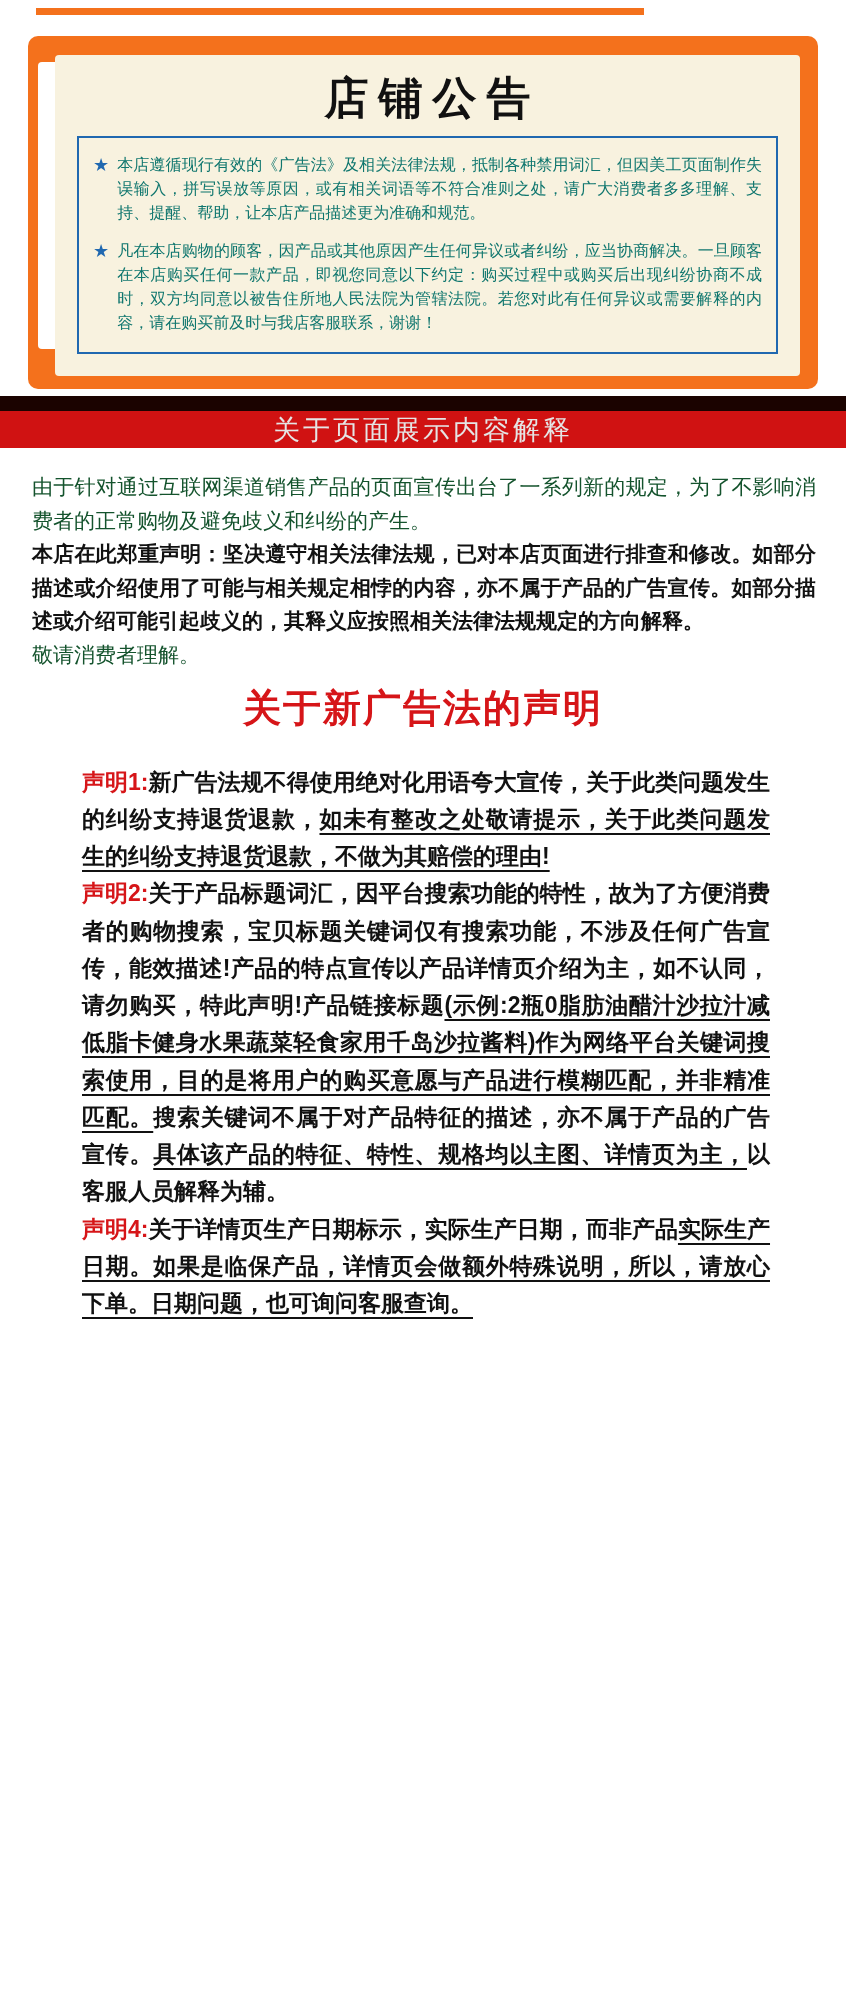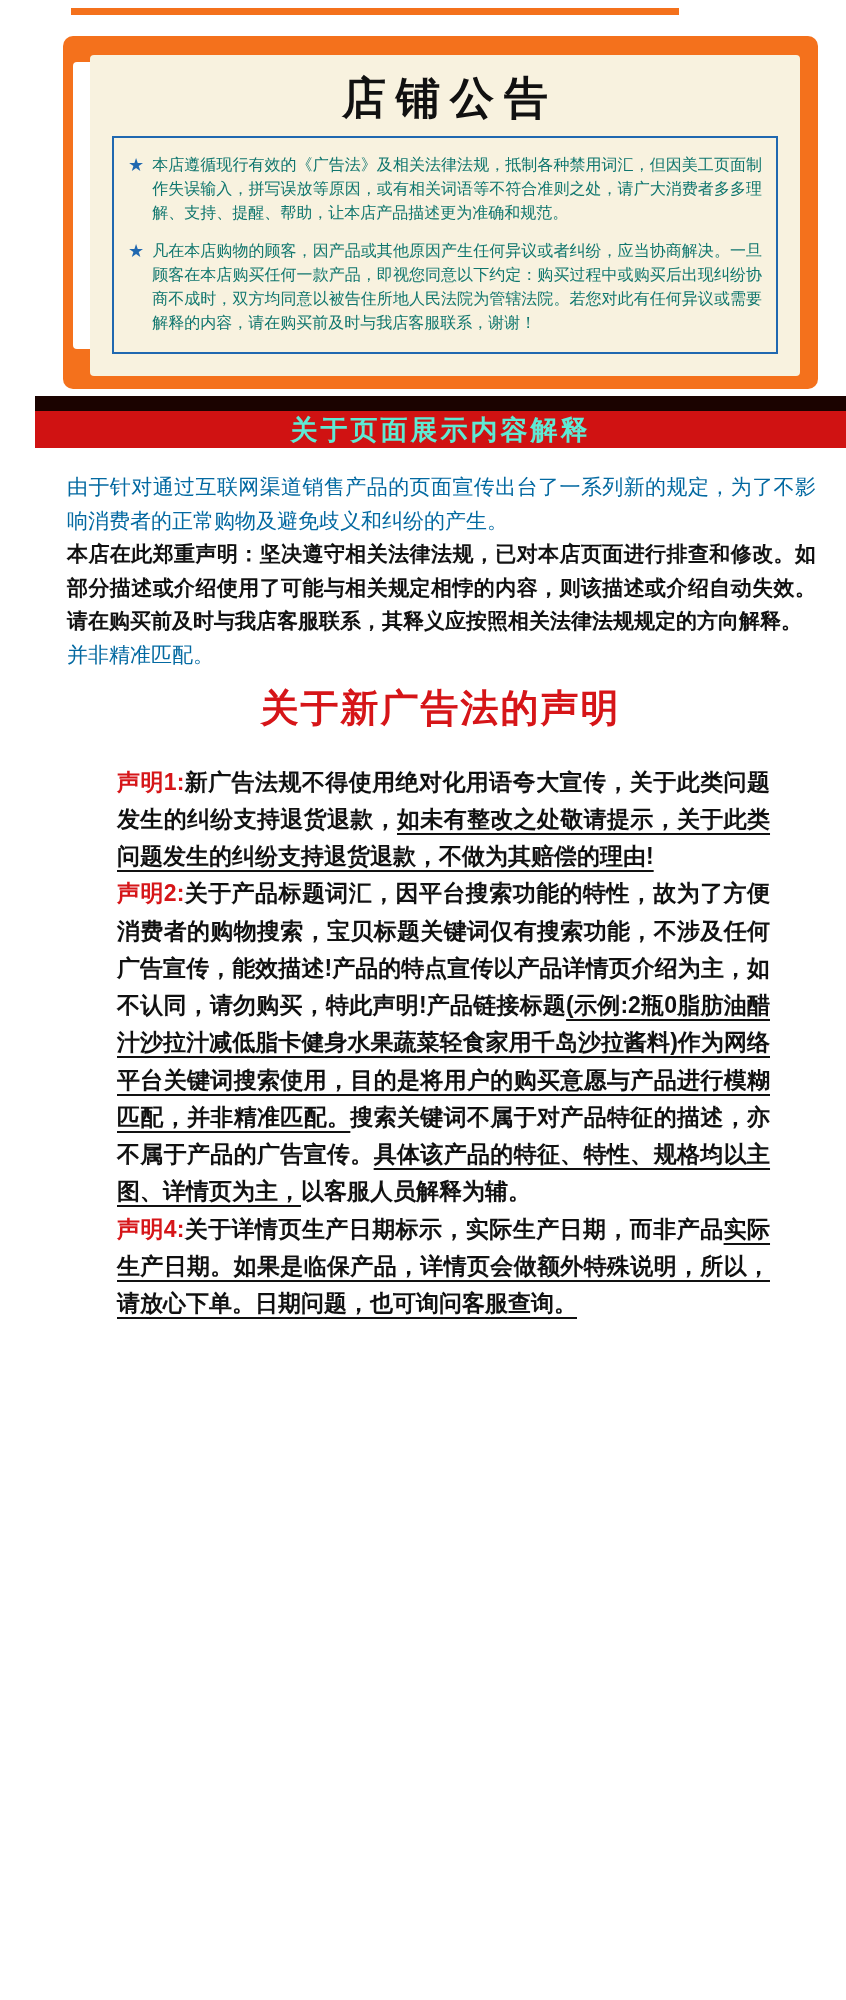--- a/index.html
+++ b/index.html
@@ -1,21 +1,21 @@
 <!DOCTYPE html>
 <html style="--orange: #f4711c; --cream: #f8f2df; --blue: #2068b0; --banner-red: #d01212; --dark-bar: #1b0300; --red-text: #d61518;"><head>
 <meta charset="utf-8">
 <style>
   * { box-sizing: border-box; margin: 0; padding: 0; }
   html, body { background: #ffffff; }
   body {
     width: 846px;
     font-family: "Liberation Sans", "DejaVu Sans", sans-serif;
   }
-  .page { width: 846px; min-height: 2000px; background: #fff; overflow: hidden; padding-left: 35px; }
+  .page { width: 846px; min-height: 2000px; background: #fff; overflow: hidden; }
 
   
   .top-ribbon {
     height: 7px; width: 608px;
     background: var(--orange, #f4711c);
     margin: 8px 0 21px 36px;
   }
   .notice-box {
     position: relative;
     margin: 0 28px;
@@ -59,29 +59,29 @@
   }
 
   
   .dark-bar { height: 15px; background: var(--dark-bar, #1b0300); margin-top: 7px; }
   .red-banner {
     height: 37px;
     background: var(--banner-red, #d01212);
     display: flex; align-items: center; justify-content: center;
   }
   .red-banner .banner-text {
-    color: #5eead4;
+    color: #e5e5e5;
     font-size: 27px;
-    font-weight: 700;
+    font-weight: 400;
     letter-spacing: 3px;
   }
 
   
   .explain { padding: 22px 30px 0 32px; }
-  .exp-p { font-size: 21px; line-height: 1.6; color: #0369a1; text-align: justify; }
+  .exp-p { font-size: 21px; line-height: 1.6; color: #14532d; text-align: justify; }
   .exp-p.bold { font-weight: 700; color: #111; }
 
   
   .law-title {
     margin-top: 11px;
     text-align: center;
     font-size: 38px;
     font-weight: 900;
     color: var(--red-text, #d61518);
     letter-spacing: 2px;
@@ -127,22 +127,22 @@
   </section>
 
   <div class="dark-bar"></div>
 
   <div class="red-banner">
     <span class="banner-text">关于页面展示内容解释</span>
   </div>
 
   <section class="explain">
       <p class="exp-p">由于针对通过互联网渠道销售产品的页面宣传出台了一系列新的规定，为了不影响消费者的正常购物及避免歧义和纠纷的产生。</p>
-      <p class="exp-p bold">本店在此郑重声明：坚决遵守相关法律法规，已对本店页面进行排查和修改。如部分描述或介绍使用了可能与相关规定相悖的内容，则该描述或介绍自动失效。请在购买前及时与我店客服联系，其释义应按照相关法律法规规定的方向解释。</p>
-      <p class="exp-p">并非精准匹配。</p>
+      <p class="exp-p bold">本店在此郑重声明：坚决遵守相关法律法规，已对本店页面进行排查和修改。如部分描述或介绍使用了可能与相关规定相悖的内容，亦不属于产品的广告宣传。如部分描述或介绍可能引起歧义的，其释义应按照相关法律法规规定的方向解释。</p>
+      <p class="exp-p">敬请消费者理解。</p>
     </section>
 
   <h2 class="law-title">关于新广告法的声明</h2>
 
   <section class="statements">
       <p class="statement"><span class="st-label">声明1:</span><span>新广告法规不得使用绝对化用语夸大宣传，关于此类问题发生的纠纷支持退货退款，</span><span class="u">如未有整改之处敬请提示，关于此类问题发生的纠纷支持退货退款，不做为其赔偿的理由!</span></p>
       <p class="statement"><span class="st-label">声明2:</span><span>关于产品标题词汇，因平台搜索功能的特性，故为了方便消费者的购物搜索，宝贝标题关键词仅有搜索功能，不涉及任何广告宣传，能效描述!产品的特点宣传以产品详情页介绍为主，如不认同，请勿购买，特此声明!产品链接标题</span><span class="u">(示例:2瓶0脂肪油醋汁沙拉汁减低脂卡健身水果蔬菜轻食家用千岛沙拉酱料)作为网络平台关键词搜索使用，目的是将用户的购买意愿与产品进行模糊匹配，并非精准匹配。</span><span>搜索关键词不属于对产品特征的描述，亦不属于产品的广告宣传。</span><span class="u">具体该产品的特征、特性、规格均以主图、详情页为主，</span><span>以客服人员解释为辅。</span></p>
       <p class="statement"><span class="st-label">声明4:</span><span>关于详情页生产日期标示，实际生产日期，而非产品</span><span class="u">实际生产日期。如果是临保产品，详情页会做额外特殊说明，所以，请放心下单。日期问题，也可询问客服查询。</span></p>
     </section>
 

